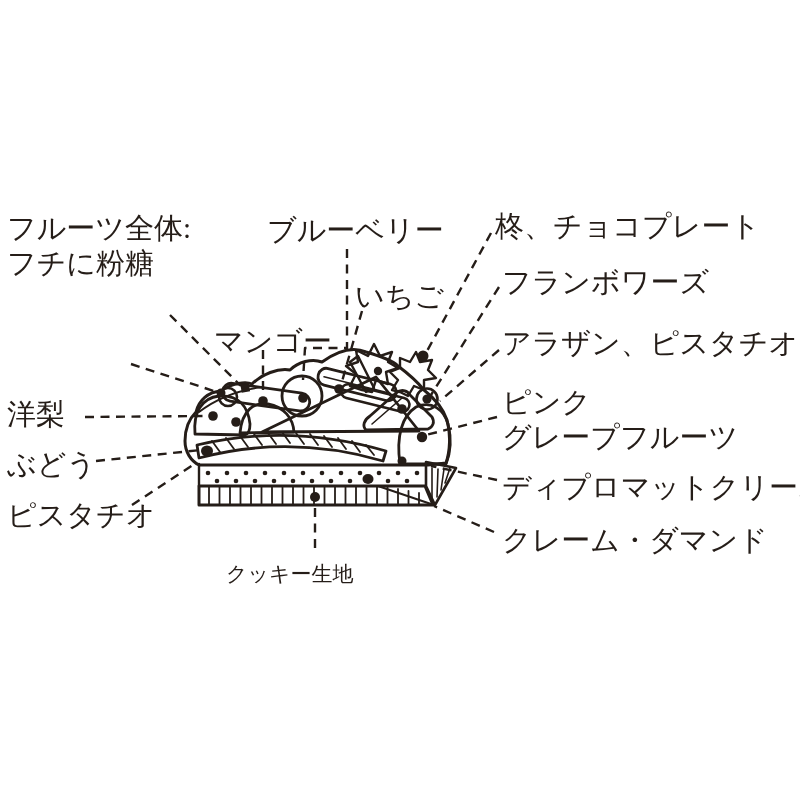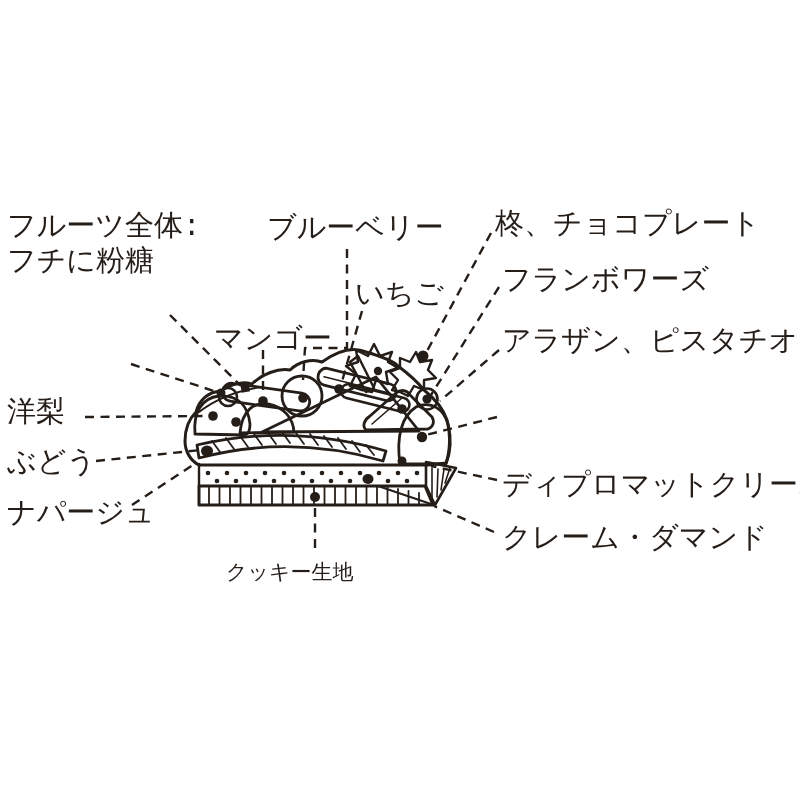--- a/index.html
+++ b/index.html
@@ -1,18 +1,18 @@
 <!DOCTYPE html>
 <html><head>
 <meta charset="utf-8">
 <style>
   html,body{margin:0;padding:0;background:#ffffff;}
   #canvas{
     position:relative;width:800px;height:731px;background:#ffffff;overflow:hidden;
-    font-family:Liberation Mono, monospace;
+    font-family:Liberation Serif, serif;
     color:#251d18;
     border-radius:22px;
   }
   .lbl{
     position:absolute;font-size:29px;line-height:34.5px;font-weight:500;
     letter-spacing:0px;white-space:nowrap;color:#251d18;
   }
   svg{position:absolute;left:0;top:0;}
   .ink-stroke{stroke:#251d18;fill:none;}
 </style>
@@ -174,26 +174,30 @@
 
   <div class="lbl" style="left:355px;top:279px;">いちご</div>
 
   <div class="lbl" style="left:502px;top:265px;">フランボワーズ</div>
 
   <div class="lbl" style="left:214px;top:313px;margin-top:11px;">マンゴー</div>
 
   <div class="lbl" style="left:502px;top:326px;">アラザン、ピスタチオ</div>
 
 
+  <div class="lbl" style="left:502px;top:385px;">
+    <div>ピンク</div>
+    <div>グレープフルーツ</div>
+  </div>
 
   <div class="lbl" style="left:7px;top:397px;">洋梨</div>
 
   <div class="lbl" style="left:502px;top:470px;">ディプロマットクリーム</div>
 
   <div class="lbl" style="left:502px;top:523px;">クレーム・ダマンド</div>
 
   <div class="lbl" style="left:7px;top:447px;">ぶどう</div>
 
-  <div class="lbl" style="left:7px;top:498px;">ナパージュ</div>
+  <div class="lbl" style="left:7px;top:498px;">ピスタチオ</div>
 
   <div class="lbl" style="left:226px;top:557px;font-size:21px;">クッキー生地</div>
 
 </div>
 
 </body></html>

